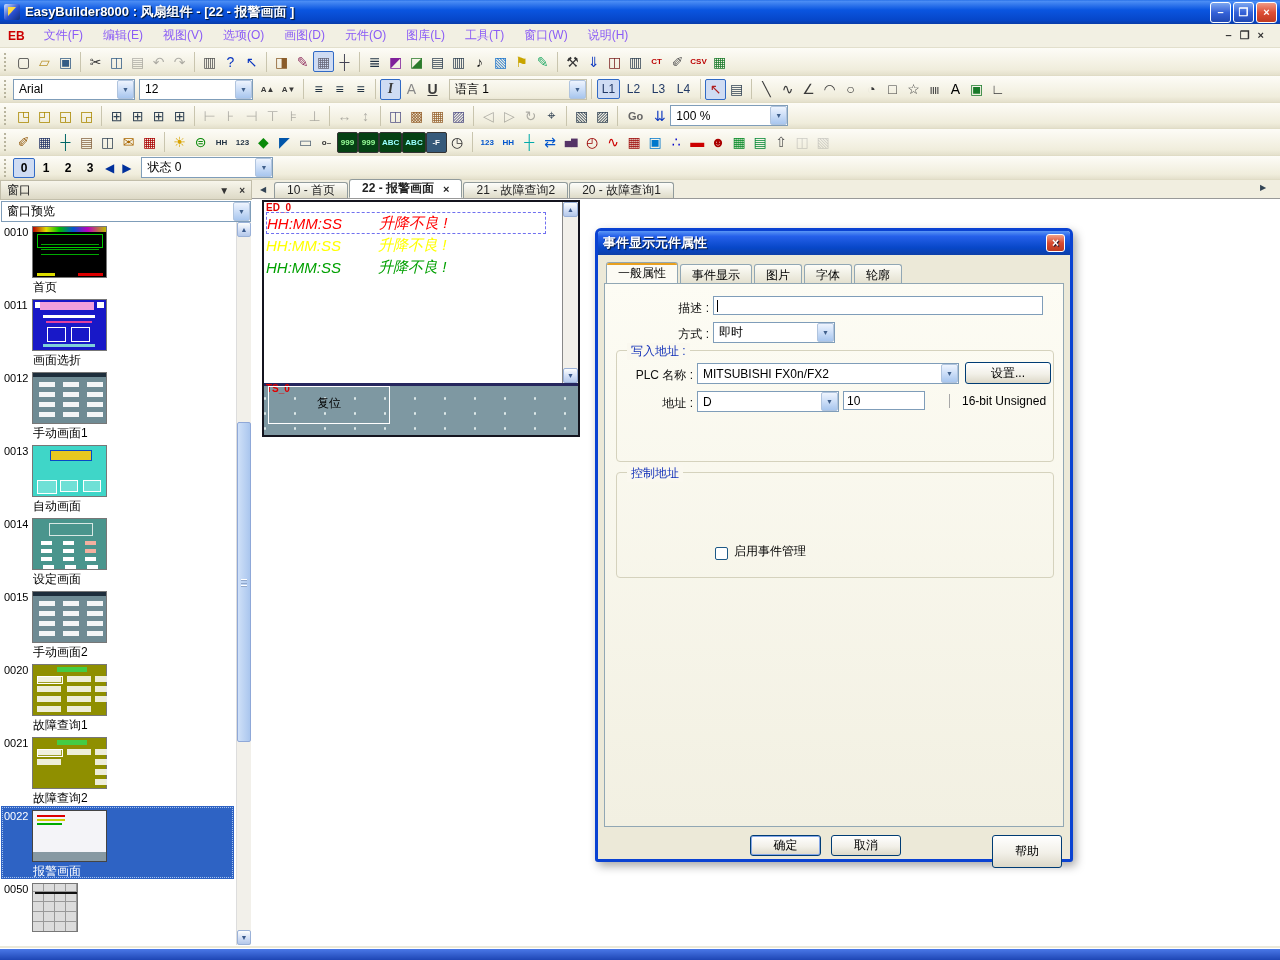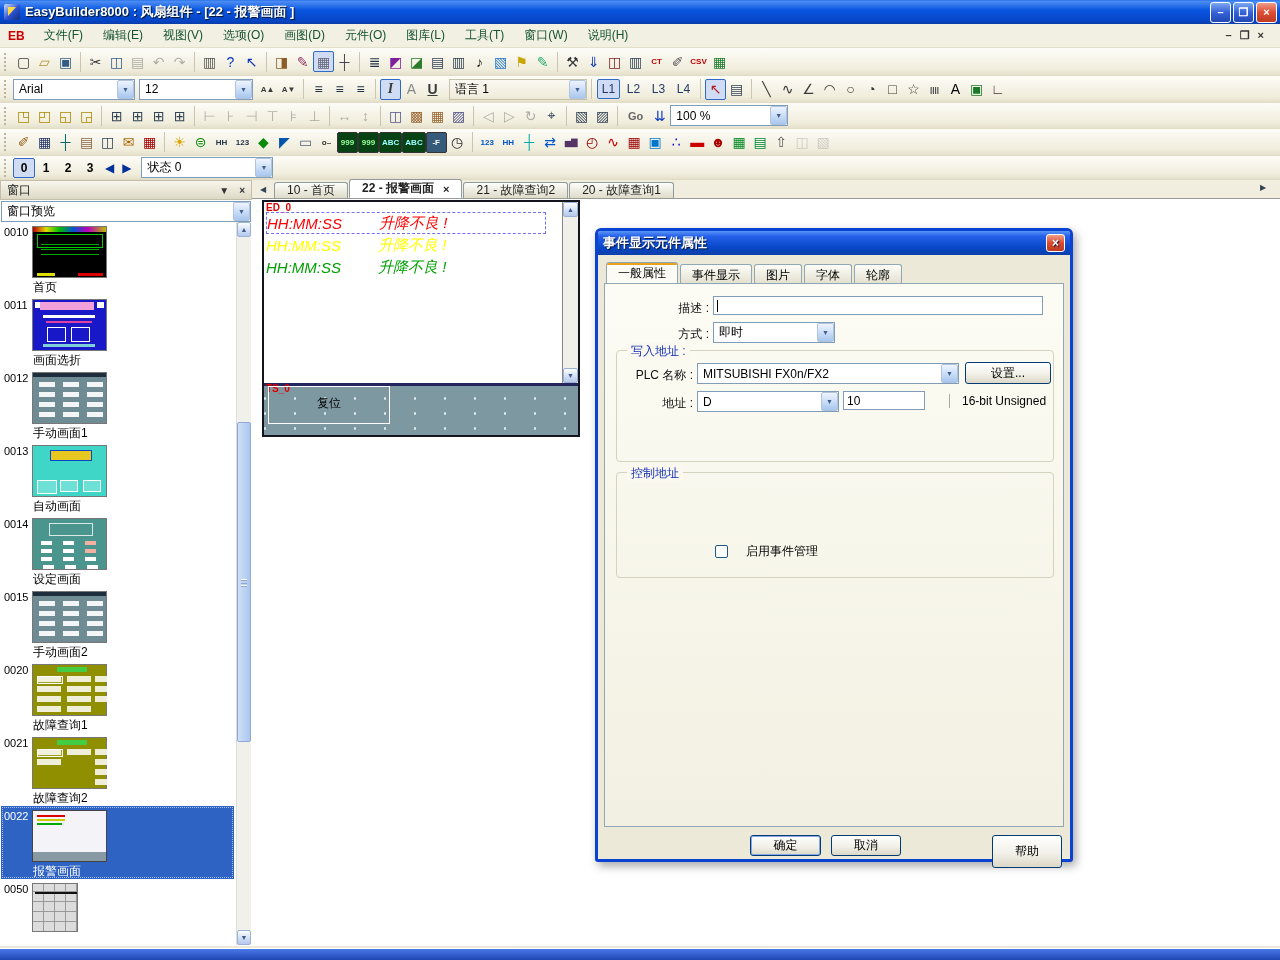--- a/index.html
+++ b/index.html
@@ -14,21 +14,21 @@
   .app-icon::after{content:"";position:absolute;left:4px;top:3px;width:0;height:0;border-left:8px solid #ffd942;border-bottom:9px solid transparent}
   .winbtns{margin-left:auto;display:flex;gap:2px;padding-right:3px}
   .wb{width:21px;height:21px;border:1px solid #fff;border-radius:3px;display:flex;align-items:center;justify-content:center;
     font-size:11px;font-weight:bold;color:#fff;background:linear-gradient(180deg,#7da7f0 0%,#3562d8 50%,#2149b4 100%);text-shadow:none}
   .wb.close{background:linear-gradient(180deg,#f09a86 0%,#dd4e35 50%,#c03a22 100%)}
 
   
   .menubar{position:absolute;left:0;top:24px;width:1280px;height:24px;background:#f2f0e3;border-bottom:1px solid #e2dfcc;
     display:flex;align-items:center;padding:0 8px;gap:2px}
   .menu-logo{color:#cc0000;font-weight:bold;margin-right:8px}
-  .menu-item{padding:14px 9px;color:#14532d}
+  .menu-item{padding:14px 9px;color:#8b5cf6}
   .mdi-btns{margin-left:auto;display:flex;gap:8px;color:#333;font-weight:bold;padding-right:8px}
   .mdi-btns span{font-size:11px}
 
   
   .tbrow{position:absolute;left:0;width:1280px;background:linear-gradient(180deg,#fdfcf7 0%,#f0eddc 80%,#e4e0cc 100%);
     display:flex;align-items:center;padding:0 2px;border-bottom:1px solid #e0dcc6}
   .r1{top:48px;height:28px}.r2{top:76px;height:27px}.r3{top:103px;height:26px}.r4{top:129px;height:27px}.r5{top:156px;height:24px}
   .grip{width:5px;height:18px;margin:0 4px 0 2px;border-left:2px dotted #b8b49e}
   .tbi{min-width:21px;height:21px;padding:0 1px;display:inline-flex;align-items:center;justify-content:center;
     font-size:14px;color:#3a3a3a;border:1px solid transparent;border-radius:2px}
@@ -151,21 +151,21 @@
   .dtab.active::before{content:"";position:absolute;left:0;right:0;top:0;height:2px;background:#e8a020;border-radius:3px 3px 0 0}
   .dlg-page{position:absolute;left:6px;top:52px;width:460px;height:544px;border:1px solid #91a7b4;
     background:linear-gradient(180deg,#fdfcf4,#f2f0e2)}
   .dlbl{position:absolute;font-size:12px;color:#111}
   .ra{text-align:right}
   .inp{position:absolute;background:#fff;border:1px solid #7f9db9;height:19px;font-size:12px;padding:2px 3px;font-family:"Liberation Sans",sans-serif}
   .caret::after{content:"";display:inline-block;width:1px;height:12px;background:#000;vertical-align:-2px}
   .grp{position:absolute;border:1px solid #d5d2bd;border-radius:4px}
   .legend{position:absolute;top:-8px;left:10px;background:#faf8ef;padding:0 4px;color:#1230b8;font-size:12px}
   .fmt-label{position:absolute;border-left:1px solid #a8a8a8;padding-left:12px;font-size:12px}
-  .chkrow{position:absolute;display:flex;align-items:center;gap:18px}
+  .chkrow{position:absolute;display:flex;align-items:flex-end;gap:6px}
   .cb{width:13px;height:13px;border:1px solid #1d5987;background:#fff;border-radius:2px}
   .xpbtn{position:absolute;border:1px solid #003c74;border-radius:3px;
     background:linear-gradient(180deg,#ffffff,#f2f0e8 55%,#dcd8c8);display:flex;align-items:center;justify-content:center;font-size:12px}
   .xpbtn.default{box-shadow:inset 0 0 0 1px #86a7e8}
 
   
   .statusgap{position:absolute;left:0;bottom:12px;width:1280px;height:2px;background:#ece9d8}
   .statusbar{position:absolute;left:0;bottom:0;width:1280px;height:12px;background:linear-gradient(180deg,#4a78e8,#1e46b4);border-top:1px solid #fff}
 </style>
 </head>

